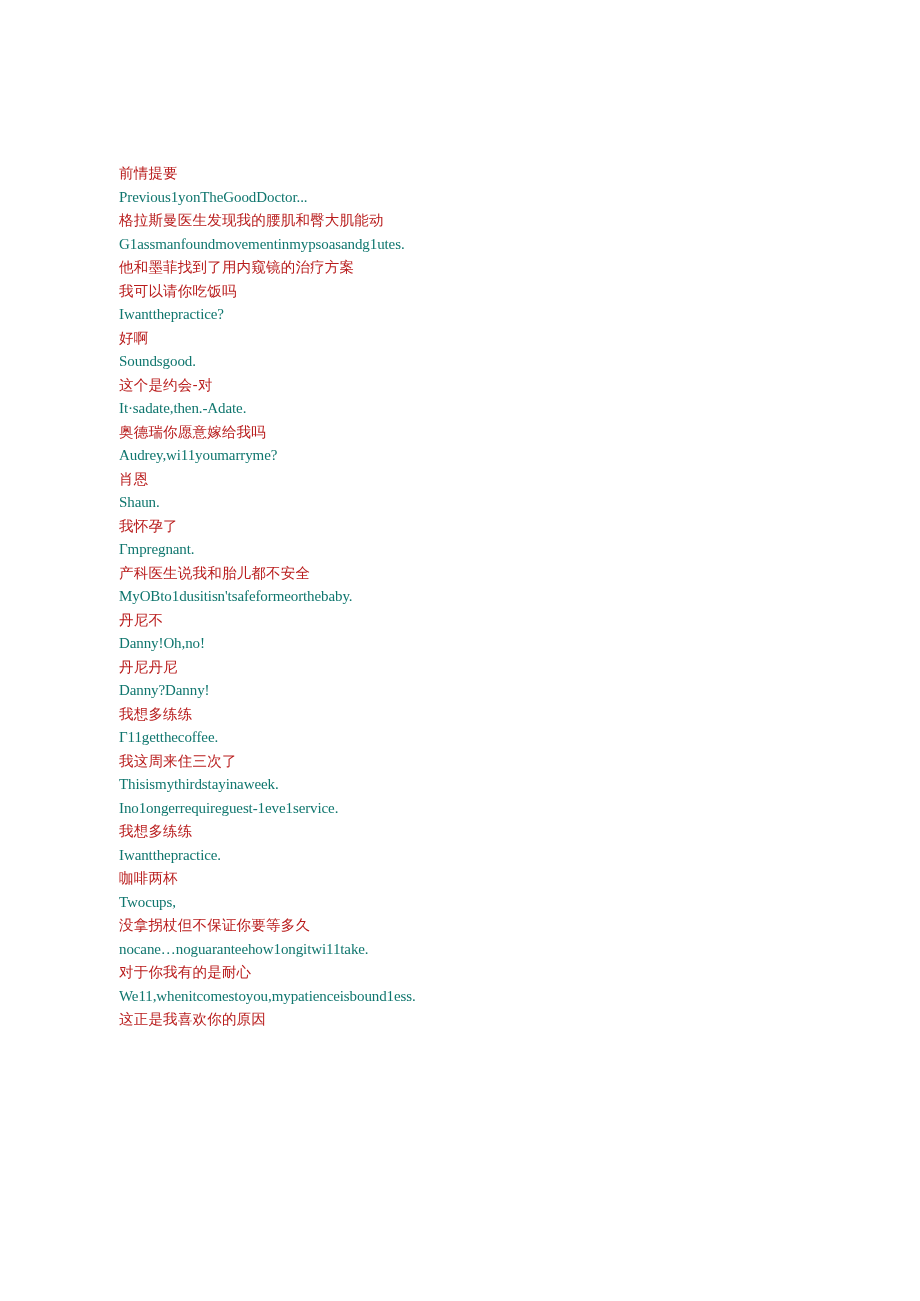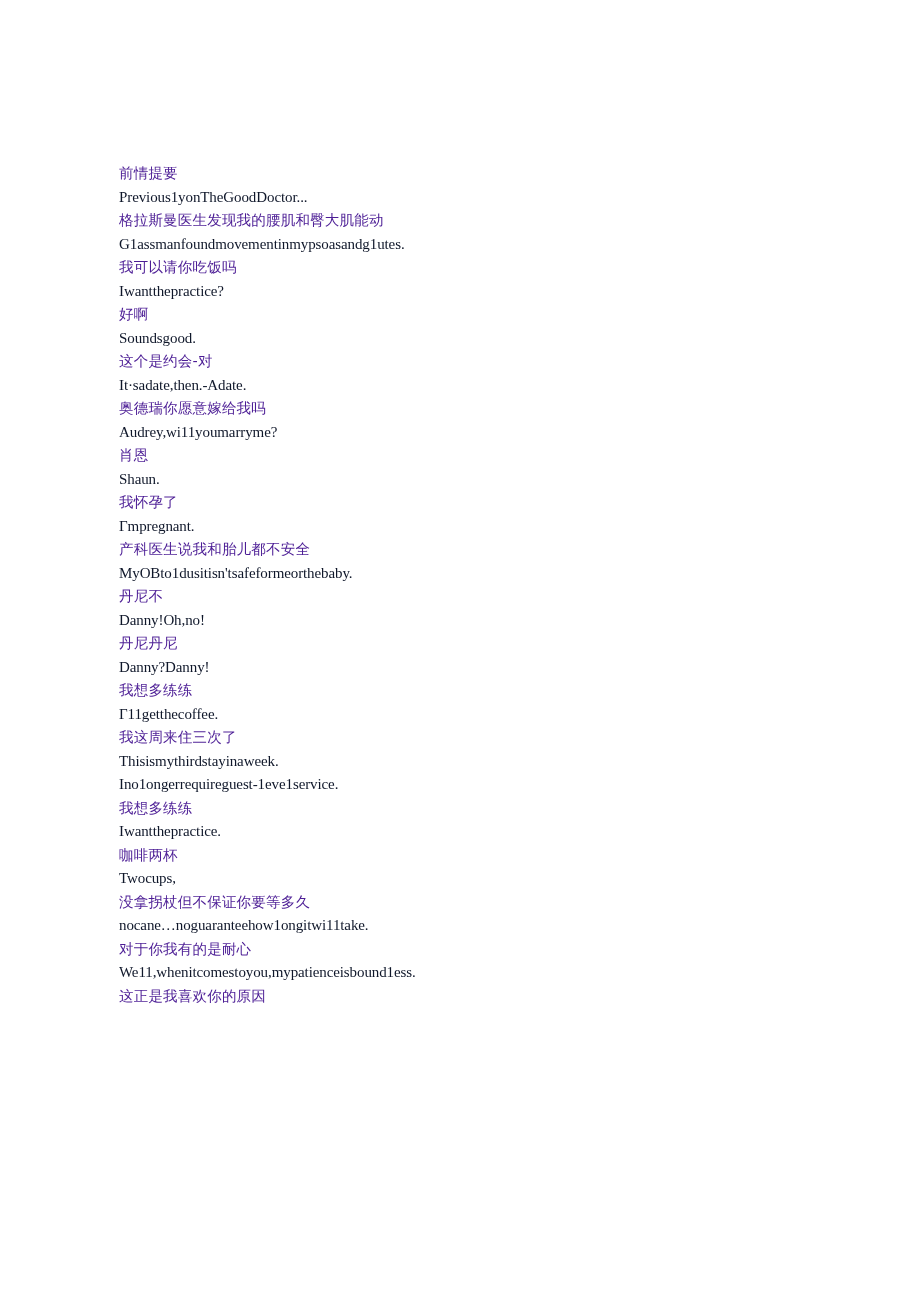--- a/index.html
+++ b/index.html
@@ -33,39 +33,40 @@
   .line {
     display: block;
     line-height: 23.5px;
     height: 23.5px;
     white-space: pre;
     text-align: left;
   }
   .line.zh {
     font-family: "DejaVu Sans", "Liberation Sans", sans-serif;
     font-size: 14.5px;
-    color: #4c1d95;
+    color: #b91c1c;
     letter-spacing: 0.2px;
   }
   .line.en {
     font-family: "Liberation Serif", "DejaVu Serif", serif;
     font-size: 15px;
-    color: #0f172a;
+    color: #0f766e;
     letter-spacing: -0.1px;
   }
 </style>
 </head>
 <body>
 
 <div id="page">
   <div id="transcript">
       <span class="line zh">前情提要</span>
       <span class="line en">Previous1yonTheGoodDoctor...</span>
       <span class="line zh">格拉斯曼医生发现我的腰肌和臀大肌能动</span>
       <span class="line en">G1assmanfoundmovementinmypsoasandg1utes.</span>
+      <span class="line zh">他和墨菲找到了用内窥镜的治疗方案</span>
       <span class="line zh">我可以请你吃饭吗</span>
       <span class="line en">Iwantthepractice?</span>
       <span class="line zh">好啊</span>
       <span class="line en">Soundsgood.</span>
       <span class="line zh">这个是约会-对</span>
       <span class="line en">It·sadate,then.-Adate.</span>
       <span class="line zh">奥德瑞你愿意嫁给我吗</span>
       <span class="line en">Audrey,wi11youmarryme?</span>
       <span class="line zh">肖恩</span>
       <span class="line en">Shaun.</span>

